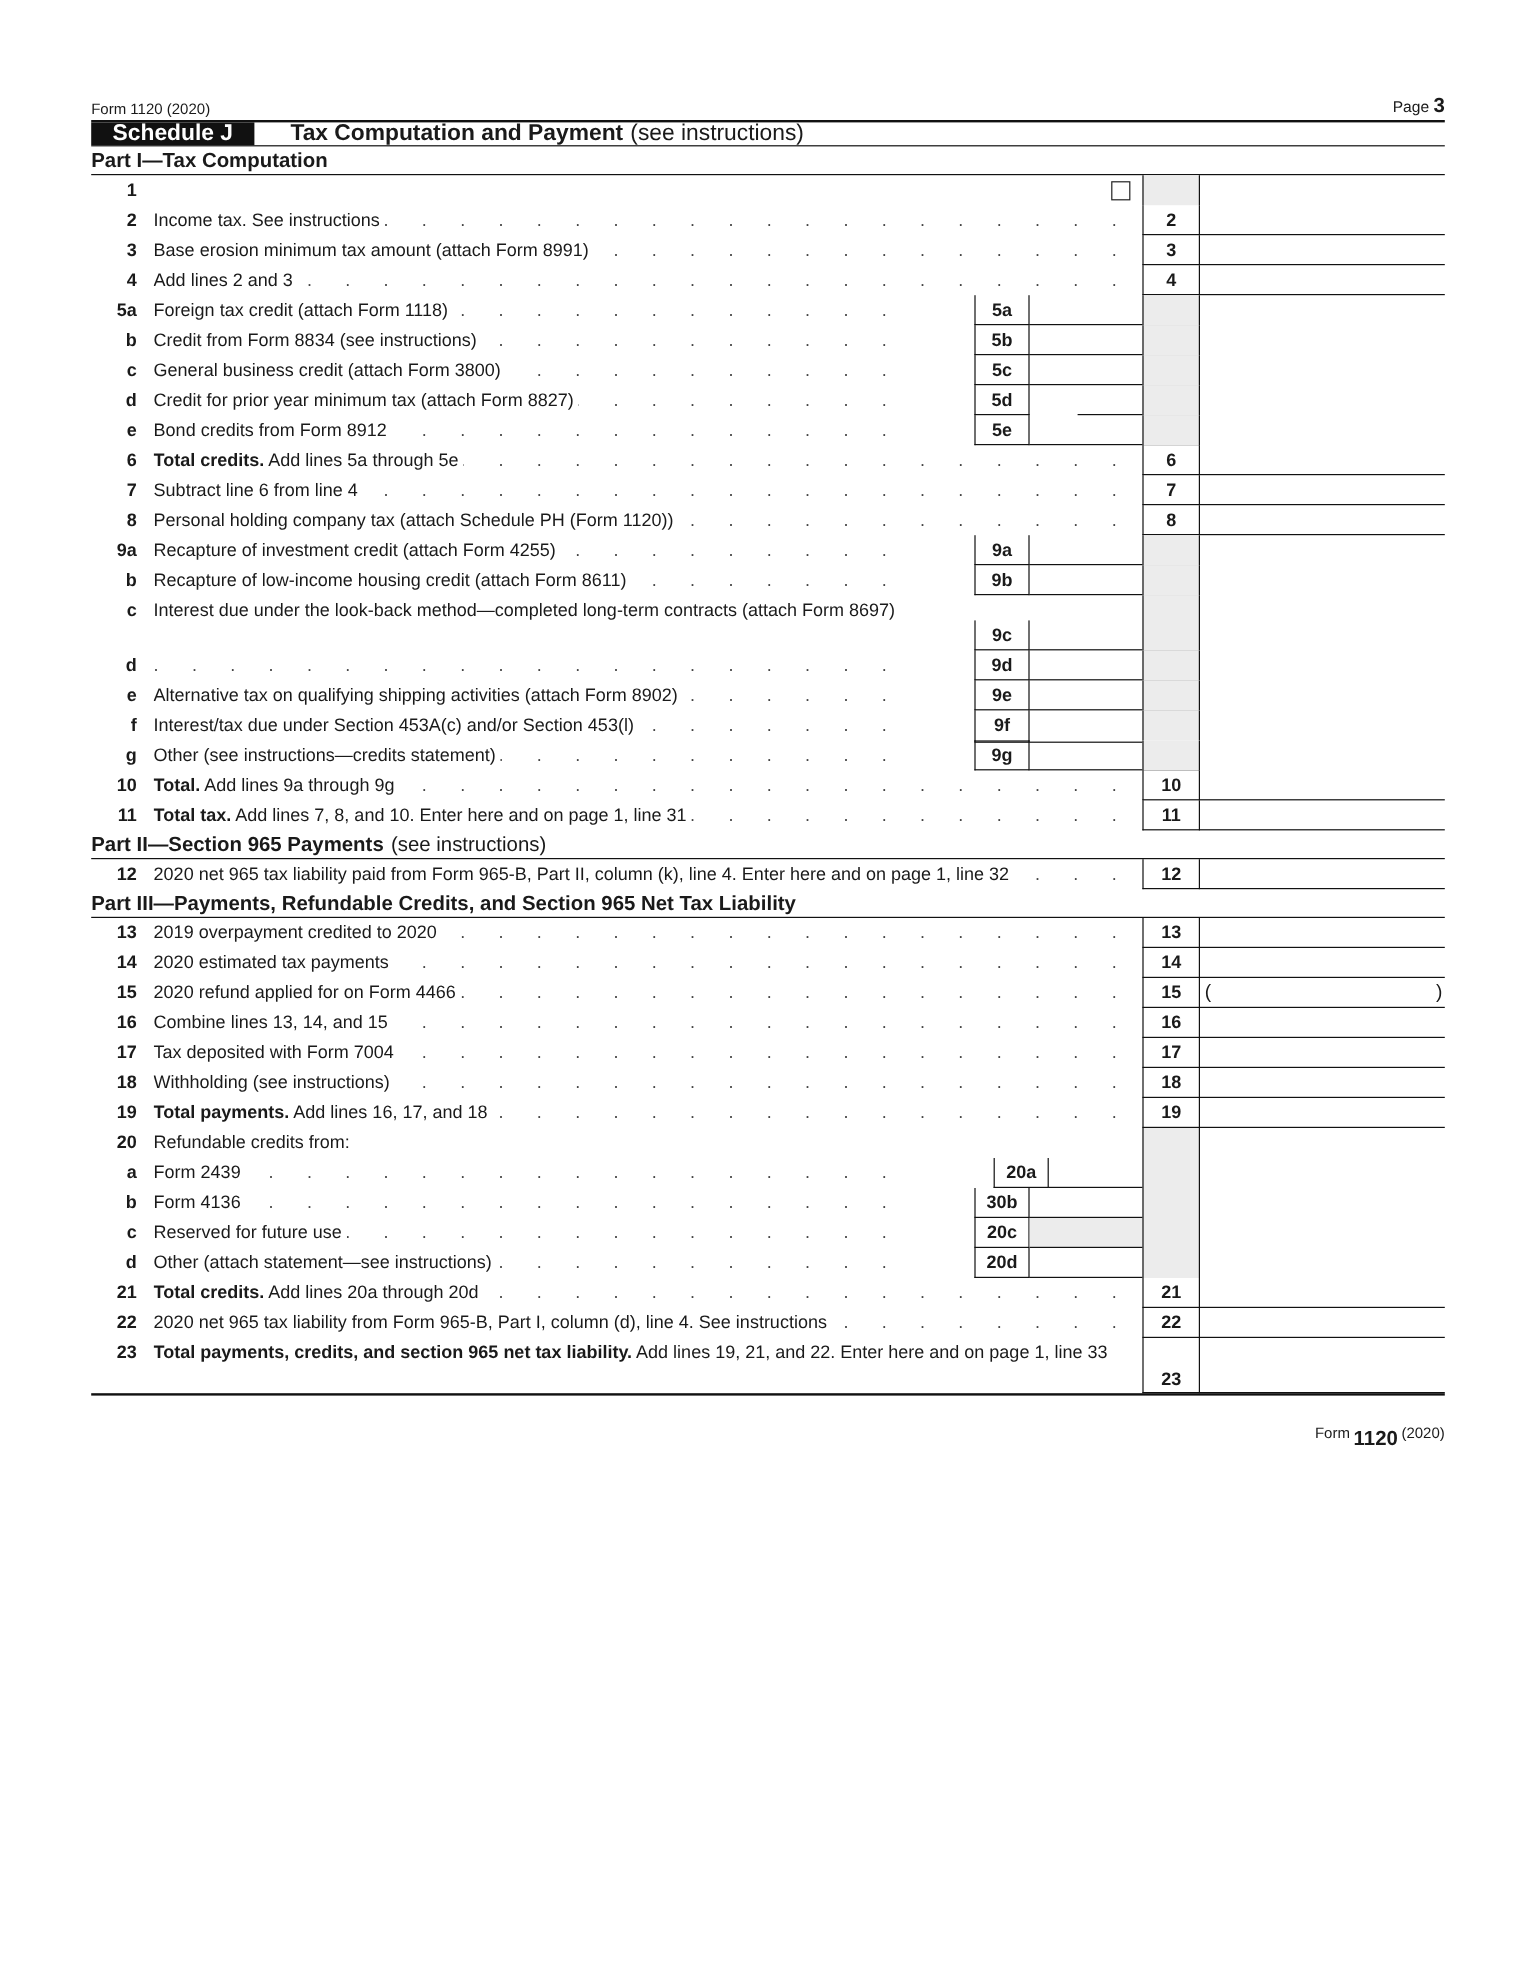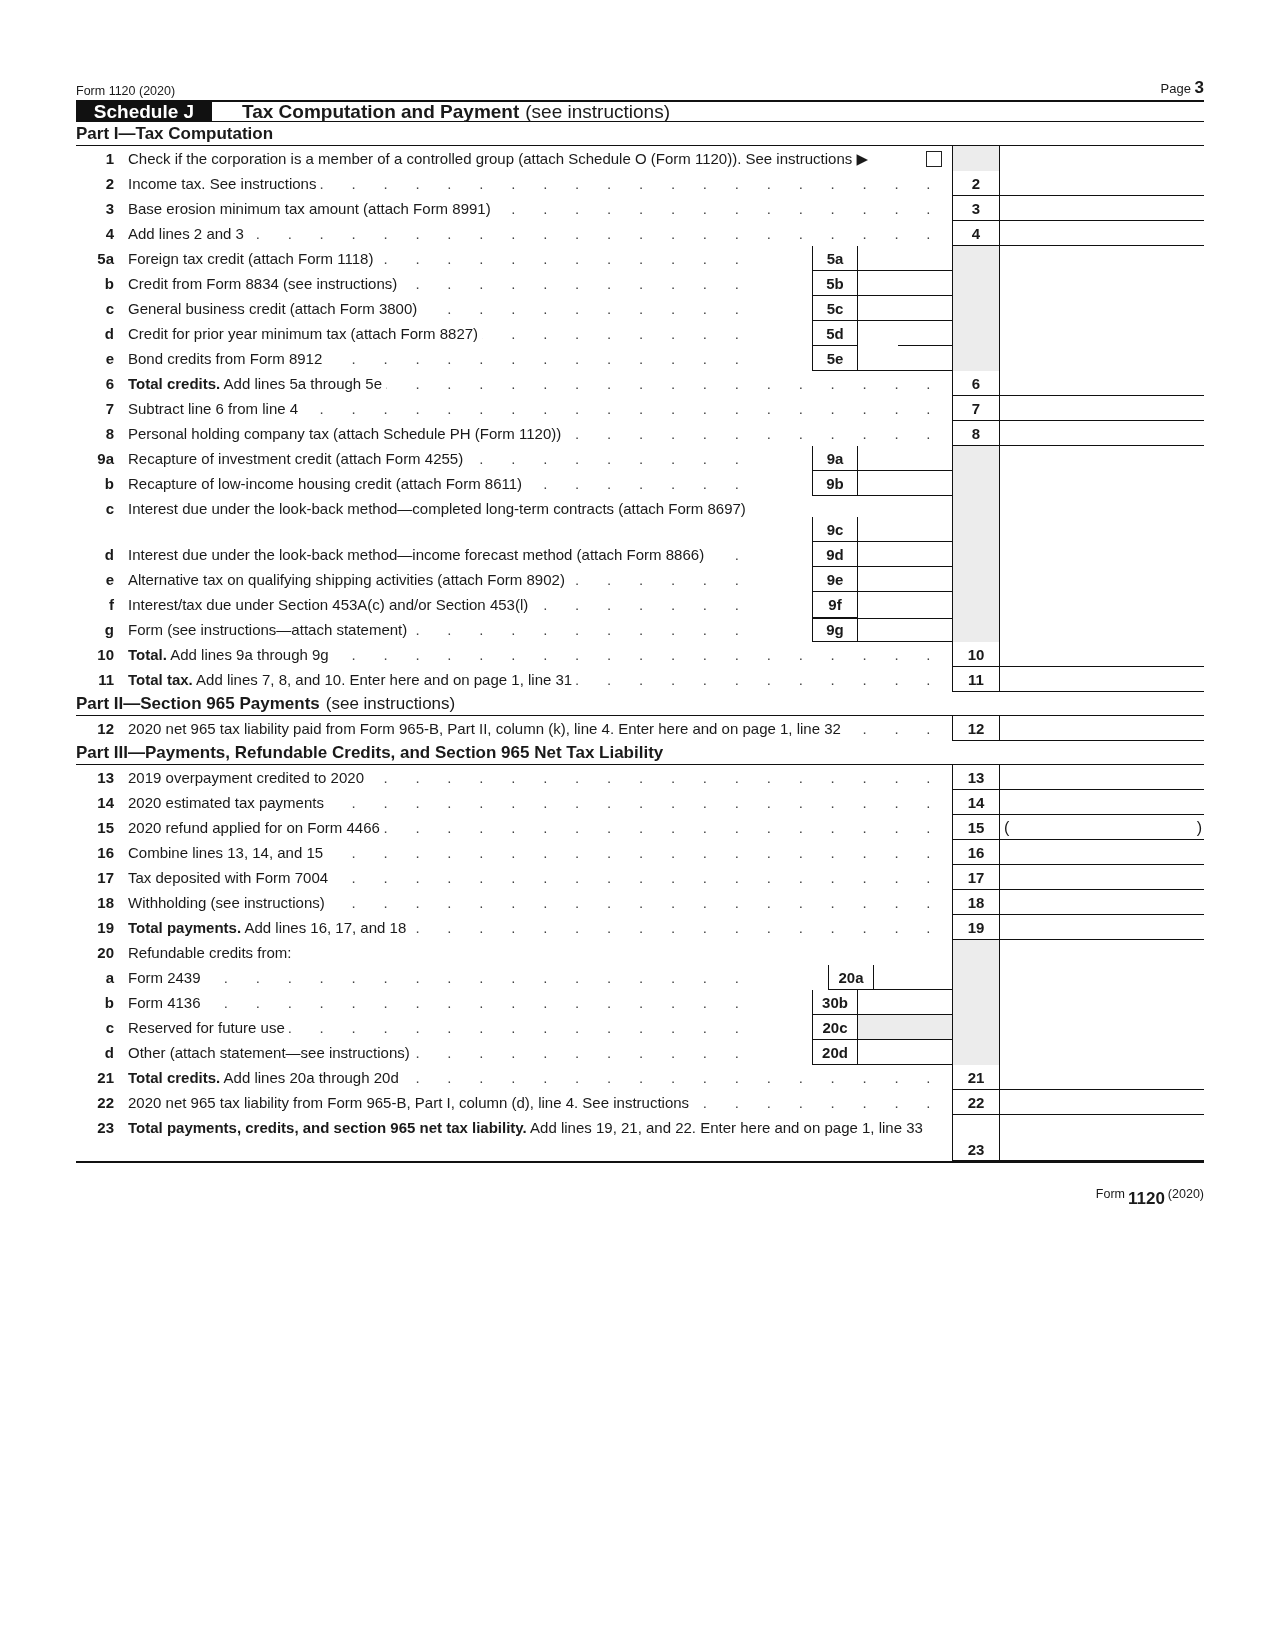--- a/index.html
+++ b/index.html
@@ -66,21 +66,20 @@
       <span>(see instructions)</span>
     </div>
   </div>
 
   <div class="part-head">
     <b>Part I—Tax Computation</b>
   </div>
   <div id="part1-rows">
       <div class="row">
         <div class="num">1</div>
-        <div class="desc"><span class="lbl"><span>Check if the corporation is a member of a controlled group (attach Schedule O (Form 1120)). See instructions ▶</span></span></div>
         <div class="checkbox"></div>
         <div class="lcol shade"></div>
         <div class="vcol"></div>
       </div>
       <div class="row">
         <div class="num">2</div>
         <div class="desc"><span class="dots" style="right: 0px;">. . . . . . . . . . . . . . . . . . . . . . . . . . . . . . . . . . . . . . . . . . . . . . . . . . . . . . . . . . . . . . . . . . . . . . . .</span><span class="lbl"><span>Income tax.  See instructions</span></span></div>
         <div class="lcol bb">2</div>
         <div class="vcol bb"></div>
       </div>
@@ -189,21 +188,21 @@
         <div class="desc"><span class="lbl"><span>Interest due under the look-back method—completed long-term contracts (attach Form 8697)</span></span></div>
         <div class="sub" style="top: 21px; height: 25px;">
           <div class="sl">9c</div>
           <div class="sv"></div>
         </div>
         <div class="lcol shade"></div>
         <div class="vcol"></div>
       </div>
       <div class="row">
         <div class="num">d</div>
-        <div class="desc"><span class="dots" style="right: 190px;">. . . . . . . . . . . . . . . . . . . . . . . . . . . . . . . . . . . . . . . . . . . . . . . . . . . . . . . . . . . . . . . . . . . . . . . .</span><span class="lbl"><span>Interest due under the look-back method—income forecast method (attach Form 8866)</span></span></div>
+        <div class="desc"><span class="dots" style="right: 190px;">. . . . . . . . . . . . . . . . . . . . . . . . . . . . . . . . . . . . . . . . . . . . . . . . . . . . . . . . . . . . . . . . . . . . . . . .</span></div>
         <div class="sub" style="top: 0px;">
           <div class="sl">9d</div>
           <div class="sv"></div>
         </div>
         <div class="lcol shade"></div>
         <div class="vcol"></div>
       </div>
       <div class="row">
         <div class="num">e</div>
         <div class="desc"><span class="dots" style="right: 190px;">. . . . . . . . . . . . . . . . . . . . . . . . . . . . . . . . . . . . . . . . . . . . . . . . . . . . . . . . . . . . . . . . . . . . . . . .</span><span class="lbl"><span>Alternative tax on qualifying shipping activities (attach Form 8902)</span></span></div>
@@ -219,21 +218,21 @@
         <div class="desc"><span class="dots" style="right: 190px;">. . . . . . . . . . . . . . . . . . . . . . . . . . . . . . . . . . . . . . . . . . . . . . . . . . . . . . . . . . . . . . . . . . . . . . . .</span><span class="lbl"><span>Interest/tax due under Section 453A(c) and/or Section 453(l)</span></span></div>
         <div class="sub" style="top: 0px; flex-direction: column;">
           <div class="sl">9f</div>
           <div class="sv"></div>
         </div>
         <div class="lcol shade"></div>
         <div class="vcol"></div>
       </div>
       <div class="row">
         <div class="num">g</div>
-        <div class="desc"><span class="dots" style="right: 190px;">. . . . . . . . . . . . . . . . . . . . . . . . . . . . . . . . . . . . . . . . . . . . . . . . . . . . . . . . . . . . . . . . . . . . . . . .</span><span class="lbl"><span>Form (see instructions—attach statement)</span></span></div>
+        <div class="desc"><span class="dots" style="right: 190px;">. . . . . . . . . . . . . . . . . . . . . . . . . . . . . . . . . . . . . . . . . . . . . . . . . . . . . . . . . . . . . . . . . . . . . . . .</span><span class="lbl"><span>Other (see instructions—credits statement)</span></span></div>
         <div class="sub" style="top: 0px;">
           <div class="sl">9g</div>
           <div class="sv"></div>
         </div>
         <div class="lcol shade"></div>
         <div class="vcol"></div>
       </div>
       <div class="row">
         <div class="num">10</div>
         <div class="desc"><span class="dots" style="right: 0px;">. . . . . . . . . . . . . . . . . . . . . . . . . . . . . . . . . . . . . . . . . . . . . . . . . . . . . . . . . . . . . . . . . . . . . . . .</span><span class="lbl"><b>Total.</b>  <span>Add lines 9a through 9g</span></span></div>

